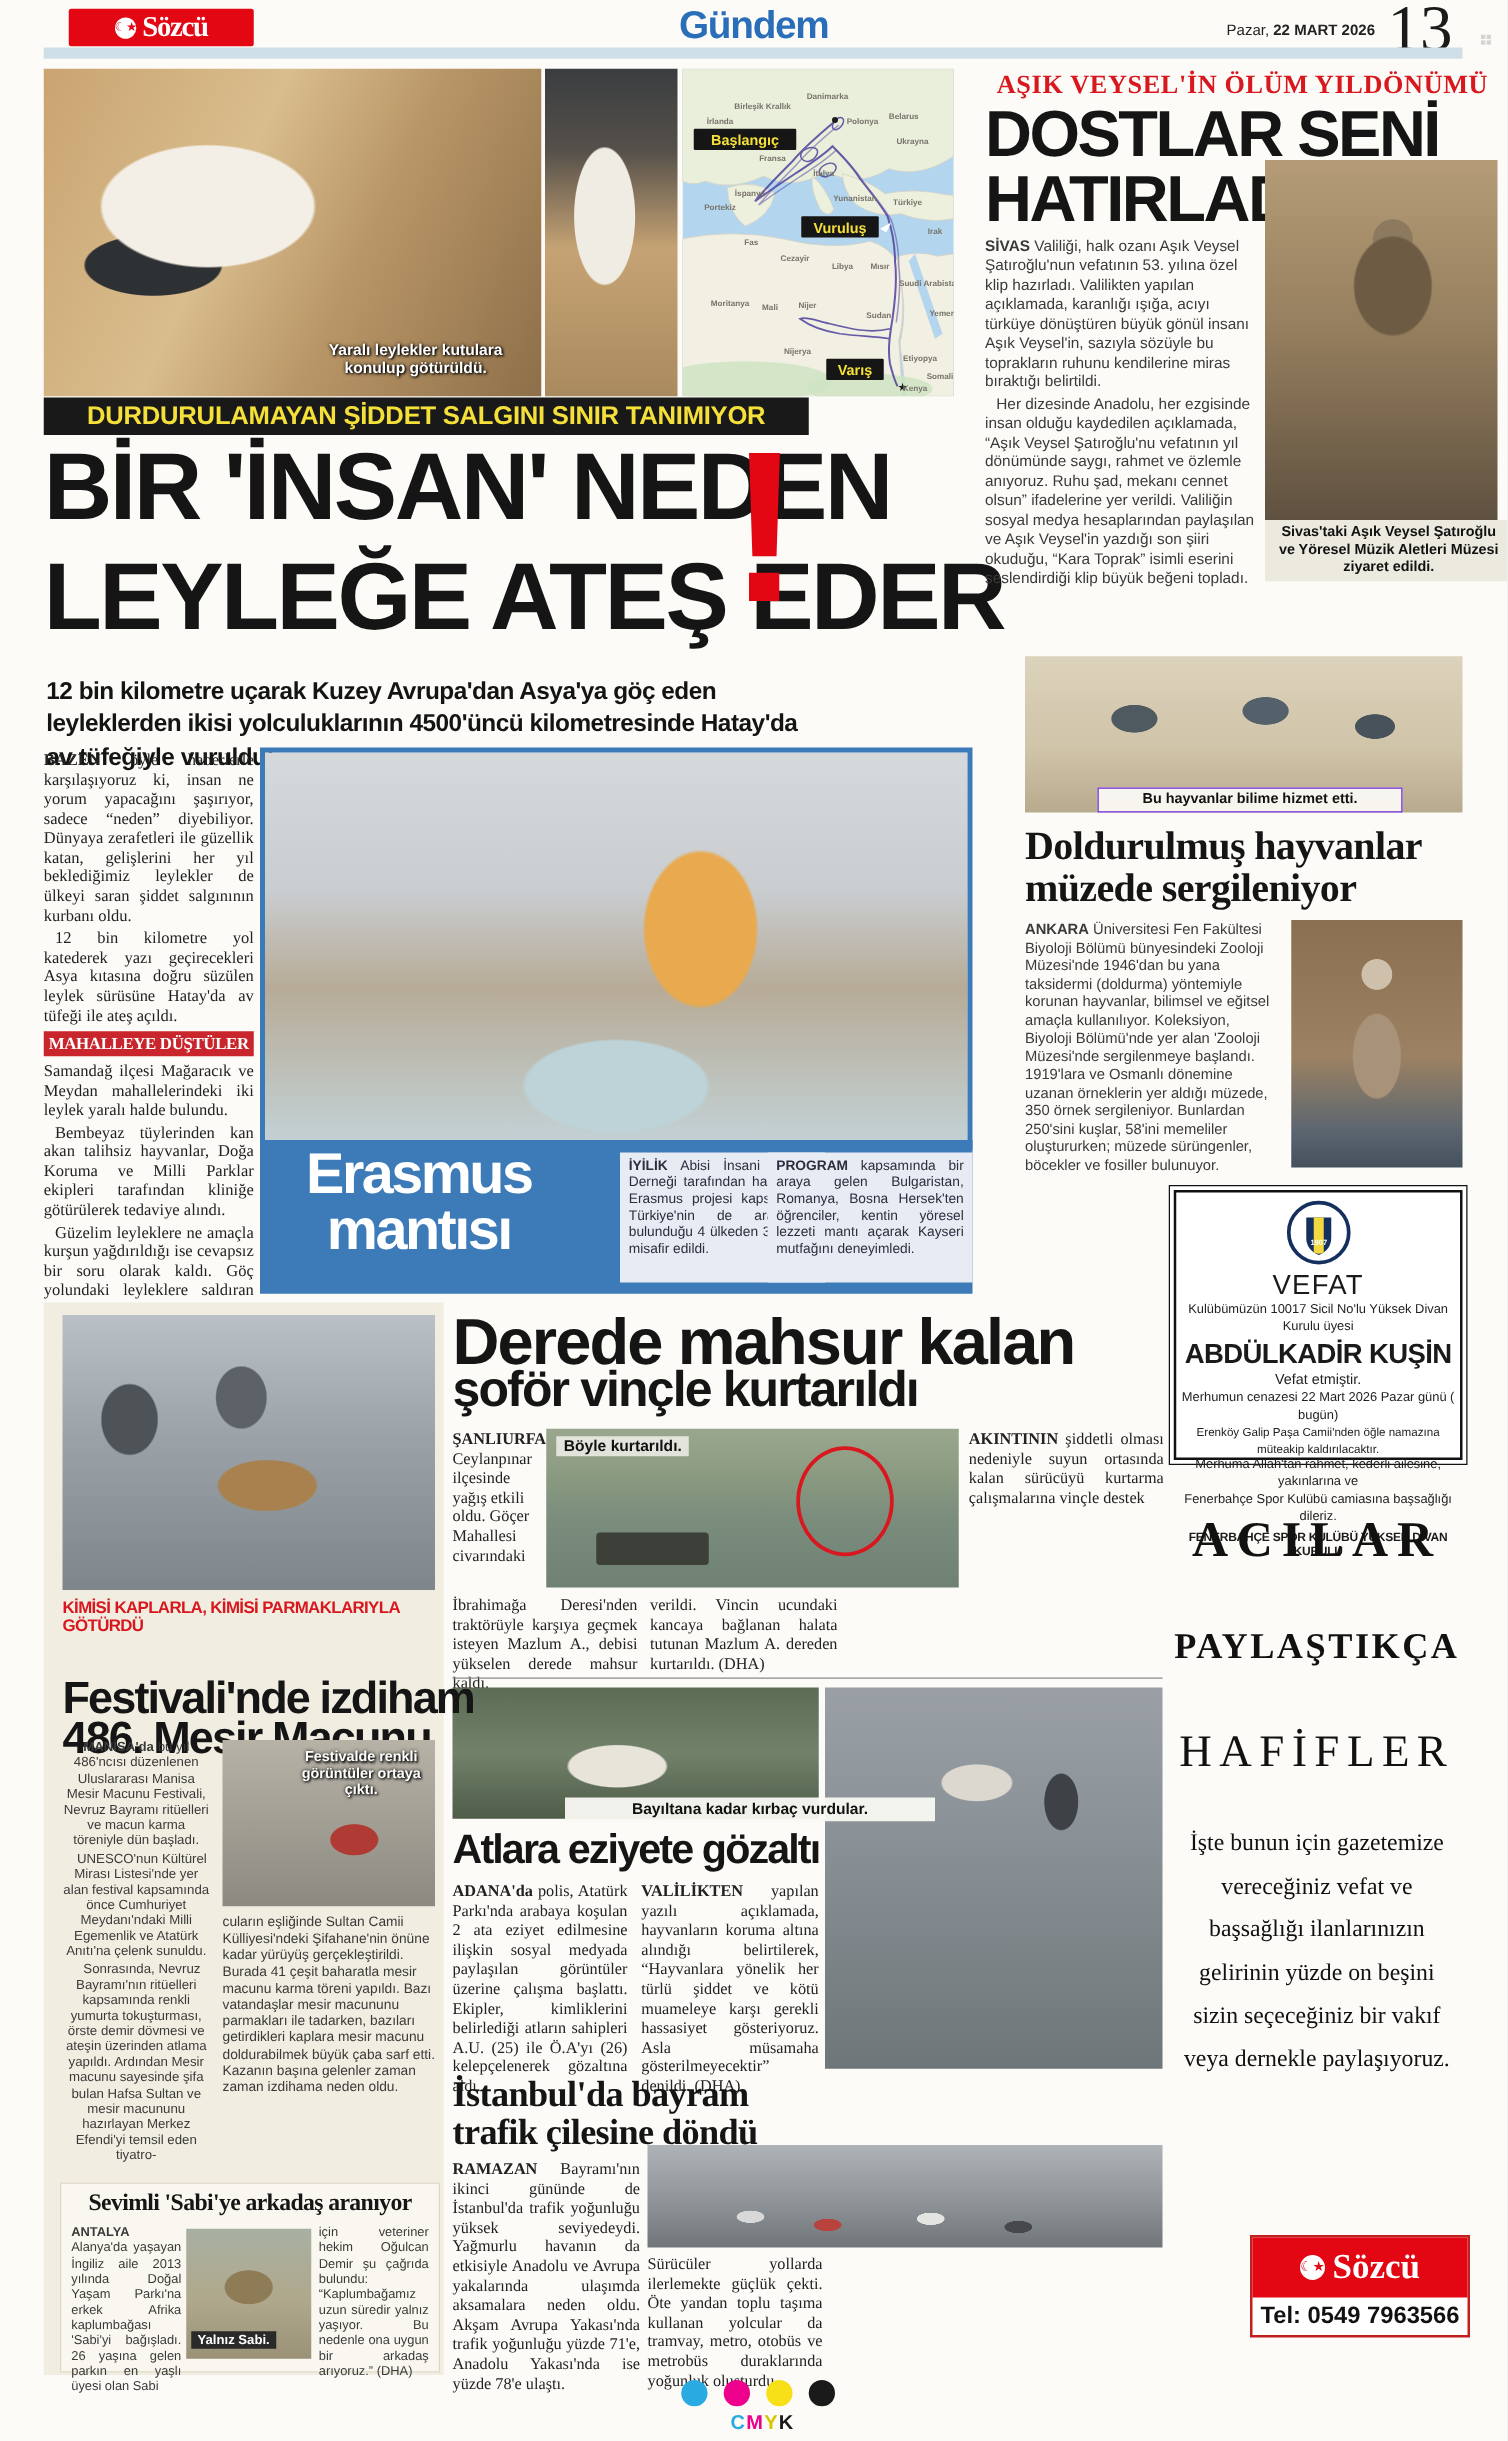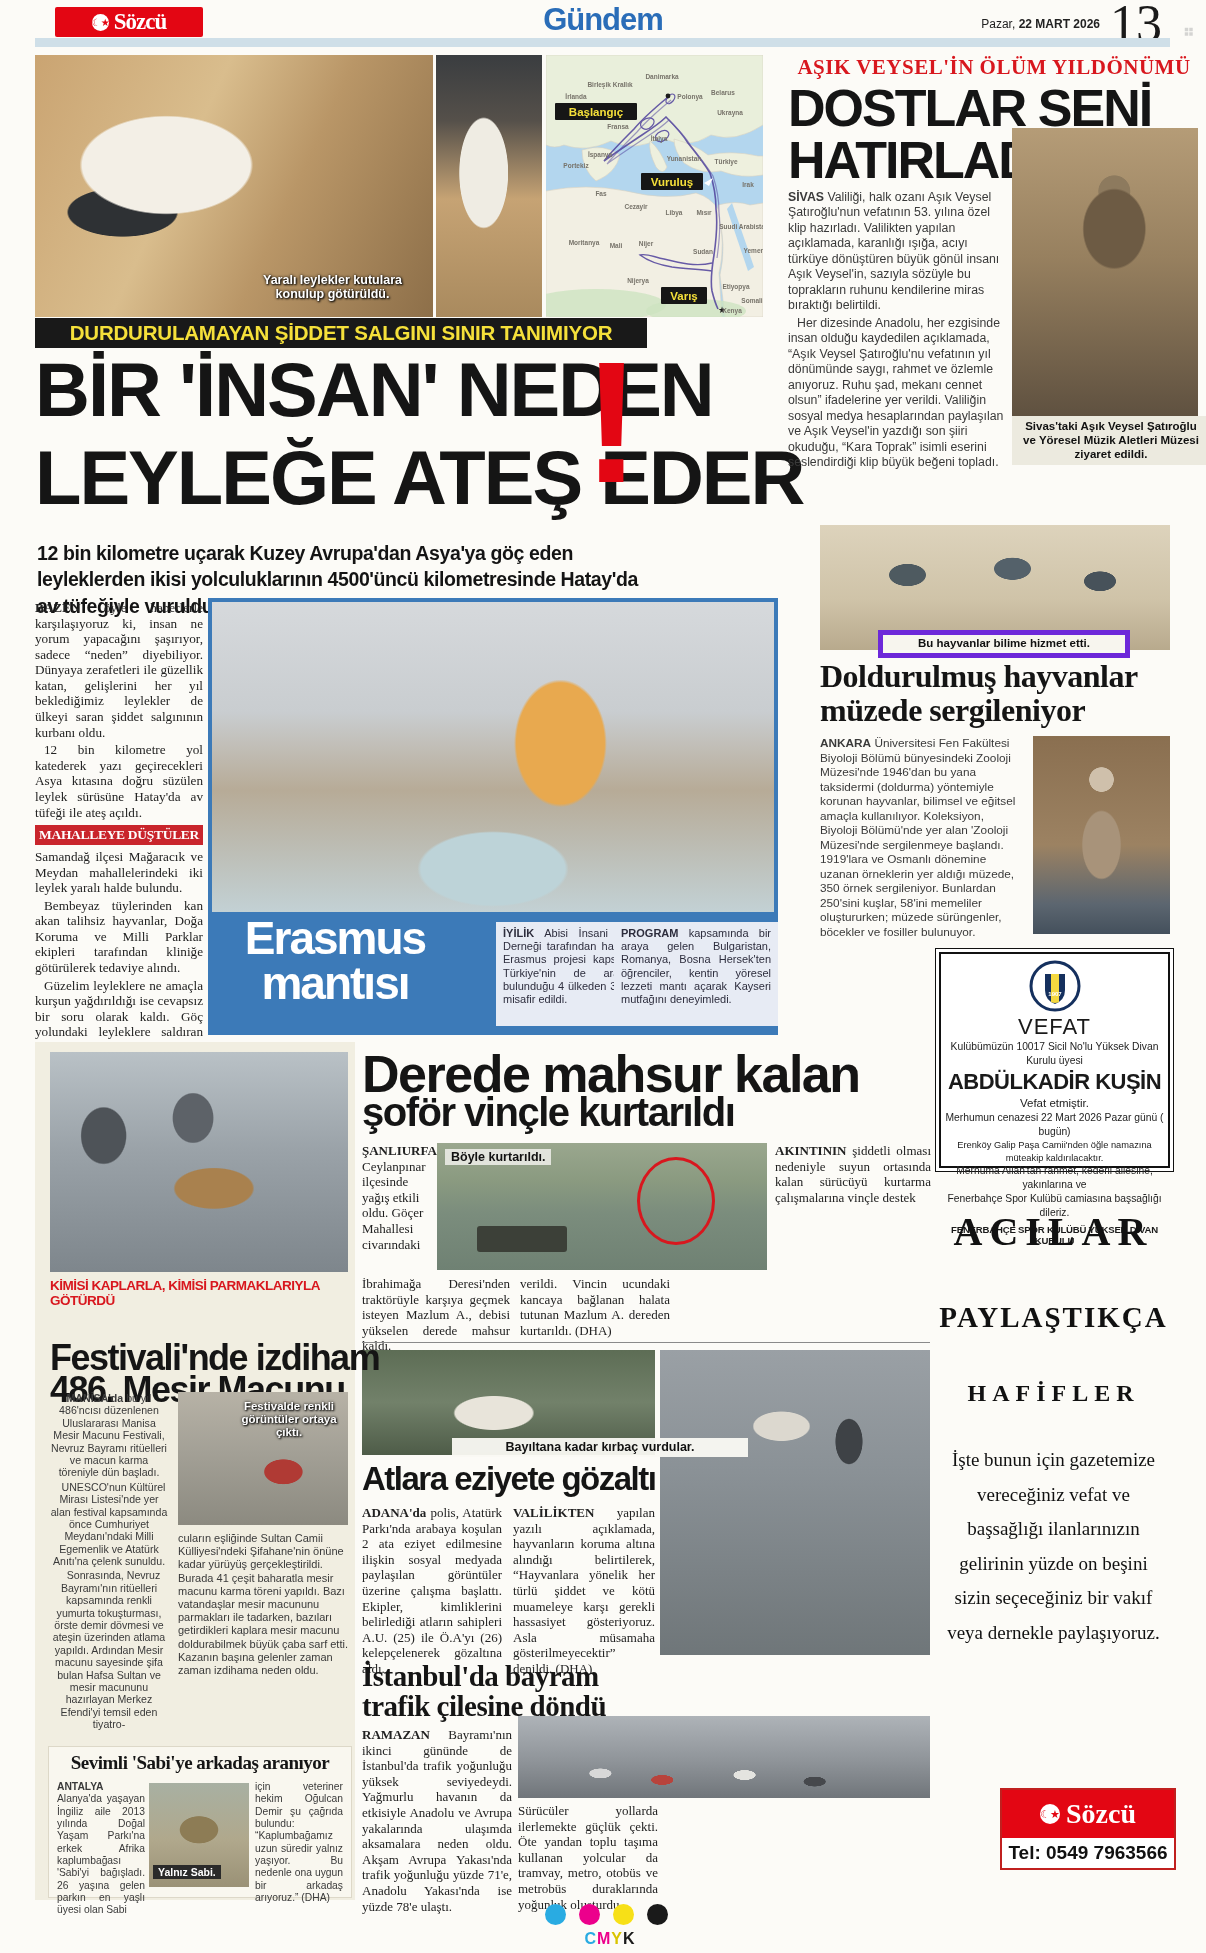--- a/index.html
+++ b/index.html
@@ -160,21 +160,21 @@
       radial-gradient(ellipse 55px 70px at 55% 35%,#6d5b44 0 55%,rgba(0,0,0,0) 58%),
       radial-gradient(circle 26px at 55% 22%,#8d7a5e 0 60%,rgba(0,0,0,0) 63%),
       linear-gradient(180deg,#b59c77 0%,#97805f 45%,#5f5140 100%);"></div>
   <div class="abs capbox" style="left:1012px;top:416px;width:186px;padding:4px 6px;background:#eceadf;">Sivas'taki Aşık Veysel Şatıroğlu ve Yöresel Müzik Aletleri Müzesi ziyaret edildi.</div>
 
   <div class="abs ph" style="left:820px;top:525px;width:350px;height:125px;background:
       radial-gradient(ellipse 30px 18px at 25% 40%,#4e5a60 0 60%,rgba(0,0,0,0) 63%),
       radial-gradient(ellipse 30px 18px at 55% 35%,#54616a 0 60%,rgba(0,0,0,0) 63%),
       radial-gradient(ellipse 26px 16px at 80% 45%,#47525a 0 60%,rgba(0,0,0,0) 63%),
       linear-gradient(180deg,#ddd3bc 0%,#cfc3a8 60%,#b8aa8d 100%);"></div>
-  <div class="abs capbox" style="left:878px;top:630px;width:234px;padding:2px 4px;border:5px solid #6d28d9;">Bu hayvanlar bilime hizmet etti.</div>
+  <div class="abs capbox" style="left:878px;top:630px;width:234px;padding:2px 4px;border:1px solid #6d28d9;">Bu hayvanlar bilime hizmet etti.</div>
   <div class="abs serifhl" style="left:820px;top:660px;font-size:32px;">Doldurulmuş hayvanlar</div>
   <div class="abs serifhl" style="left:820px;top:694px;font-size:32px;">müzede sergileniyor</div>
   <div class="abs sans-body" style="left:820px;top:736px;width:204px;height:200px;font-size:11.8px;line-height:1.23;text-align:left;">
     <p><b>ANKARA</b> <span>Üniversitesi Fen Fakültesi Biyoloji Bölümü bünyesindeki Zooloji Müzesi'nde 1946'dan bu yana taksidermi (doldurma) yöntemiyle korunan hayvanlar, bilimsel ve eğitsel amaçla kullanılıyor. Koleksiyon, Biyoloji Bölümü'nde yer alan 'Zooloji Müzesi'nde sergilenmeye başlandı. 1919'lara ve Osmanlı dönemine uzanan örneklerin yer aldığı müzede, 350 örnek sergileniyor. Bunlardan 250'sini kuşlar, 58'ini memeliler oluştururken; müzede sürüngenler, böcekler ve fosiller bulunuyor.</span></p>
   </div>
   <div class="abs ph" style="left:1033px;top:736px;width:137px;height:198px;background:
       radial-gradient(ellipse 34px 60px at 50% 55%,#a8937a 0 55%,rgba(0,0,0,0) 58%),
       radial-gradient(circle 20px at 50% 22%,#cfc0ab 0 60%,rgba(0,0,0,0) 63%),
       linear-gradient(180deg,#8a6f50 0%,#9c8262 55%,#5c6670 85%,#44505c 100%);"></div>
 
@@ -194,21 +194,21 @@
       <div class="vefat-line" style="font-size:9.3px;">Erenköy Galip Paşa Camii'nden öğle namazına müteakip kaldırılacaktır.</div>
       <div class="vefat-line">Merhuma Allah'tan rahmet, kederli ailesine, yakınlarına ve</div>
       <div class="vefat-line">Fenerbahçe Spor Kulübü camiasına başsağlığı dileriz.</div>
       <div style="font-size:9.6px;font-weight:bold;margin-top:4px;letter-spacing:-0.2px;">FENERBAHÇE SPOR KULÜBÜ YÜKSEK DİVAN KURULU</div>
     </div>
   </div>
 
   <div class="abs" style="left:935px;top:1180px;width:237px;text-align:center;font-family:'Liberation Serif',serif;color:#111;">
     <div style="font-size:40px;font-weight:bold;letter-spacing:7px;margin-top:28px;">ACILAR</div>
     <div style="font-size:29px;font-weight:bold;letter-spacing:2px;margin-top:46px;">PAYLAŞTIKÇA</div>
-    <div style="font-size:24px;font-weight:bold;letter-spacing:6px;margin-top:46px;">HAFİFLER</div>
+    <div style="font-size:36px;font-weight:normal;letter-spacing:6px;margin-top:46px;">HAFİFLER</div>
     <div class="adline" style="margin-top:36px;padding:0 6px;">İşte bunun için gazetemize vereceğiniz vefat ve başsağlığı ilanlarınızın gelirinin yüzde on beşini sizin seçeceğiniz bir vakıf veya dernekle paylaşıyoruz.</div>
   </div>
   <div class="abs" style="left:1000px;top:1788px;width:172px;border:2px solid #c0201f;background:#fff;">
     <div style="height:48px;background:#e30613;display:flex;align-items:center;justify-content:center;">
       <span style="width:20px;height:20px;background:#fff;border-radius:50%;color:#e30613;font-size:11px;text-align:center;line-height:20px;margin-right:6px;">☾★</span>
       <span style="font-family:'Liberation Serif',serif;font-weight:bold;font-size:28px;color:#fff;">Sözcü</span>
     </div>
     <div style="text-align:center;font-weight:bold;font-size:19px;padding:4px 0;color:#111;">Tel: 0549 7963566</div>
   </div>
 

